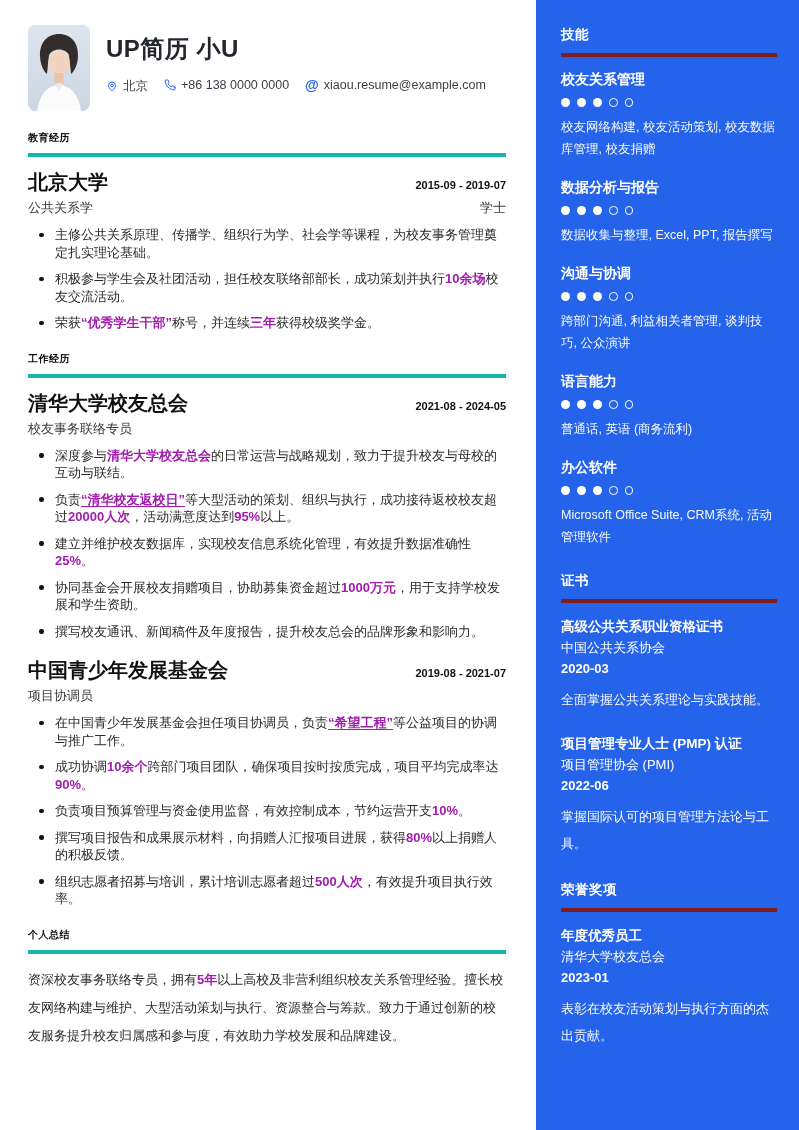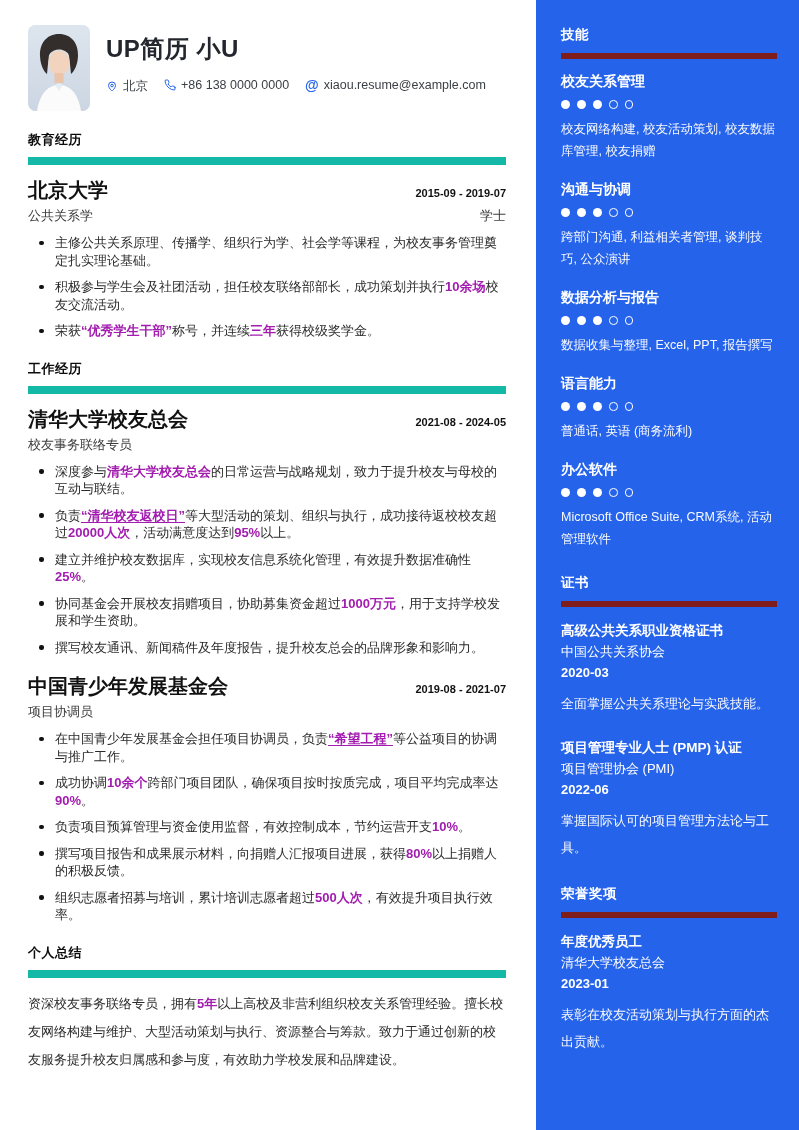--- a/index.html
+++ b/index.html
@@ -10,38 +10,38 @@
   .main{width:536px;box-sizing:border-box;padding:25px 30px 0 28px;flex:none;}
   .head{display:flex;gap:16px;}
   .photo{width:62px;height:86px;border-radius:8px;overflow:hidden;flex:none;background:#d7dfe8;}
   .head-text{padding-top:8px;}
   .name{font-size:24px;font-weight:700;color:#23272d;margin:0 0 13px;letter-spacing:.5px;}
   .contacts{display:flex;align-items:flex-start;gap:16px;font-size:12.5px;color:#3a3f45;}
   .contact{display:inline-flex;align-items:center;gap:5px;}
   .cicon{display:inline-flex;align-items:center;color:#2563eb;}
   .at{font-size:14px;font-weight:700;color:#2563eb;line-height:12px;}
 
-  .sec-title{font-size:13px;font-weight:700;color:#0c0c0c;margin:20px 0 12px;padding-bottom:8px;
-             border-bottom:8px solid #14b8a6;letter-spacing:.5px;}
+  .sec-title{font-size:10px;font-weight:700;color:#0c0c0c;margin:20px 0 12px;padding-bottom:8px;
+             border-bottom:4px solid #14b8a6;letter-spacing:.5px;}
   .erow{display:flex;justify-content:space-between;align-items:baseline;}
   .org{font-size:20px;font-weight:700;color:#111;}
   .edate{font-size:11px;font-weight:700;color:#111;}
   .erow.sub{font-size:13px;color:#3c3c3c;margin-top:3px;}
   ul.bullets{list-style:none;margin:9px 0 17px;padding:0;}
   ul.bullets li{position:relative;padding-left:27px;font-size:13px;line-height:17.5px;color:#2b2b2b;margin-bottom:9px;}
   ul.bullets li::before{content:"";position:absolute;left:11px;top:6.5px;width:4.5px;height:4.5px;border-radius:50%;background:#111;}
   .b{font-weight:700;color:#a21caf;}
   .u{text-decoration:underline;text-underline-offset:2px;}
   .summary{font-size:13px;line-height:28px;color:#2b2b2b;margin:2px 0 0;}
 
   
   .sidebar{flex:1;background:#2563eb;color:#ffffff;box-sizing:border-box;padding:26px 22px 0 25px;}
   .sbsec{margin-bottom:24px;}
   .sb-title{font-size:13.5px;font-weight:700;color:#fff;margin:0 0 14px;padding-bottom:9px;
-            border-bottom:6px solid #7f1d1d;letter-spacing:.5px;}
+            border-bottom:4px solid #7f1d1d;letter-spacing:.5px;}
   .skill{margin-bottom:19px;}
   .skill-name{font-size:14px;font-weight:700;margin-bottom:9px;}
   .dots{display:flex;align-items:center;gap:7px;margin-bottom:9px;}
   .dot{width:9px;height:9px;border-radius:50%;background:#fff;box-sizing:border-box;}
   .dot.empty{background:transparent;border:1.5px solid #ffffff;width:8.5px;height:8.5px;}
   .skill-desc{font-size:12.5px;line-height:22px;color:rgba(255,255,255,.97);}
   .cred{margin-bottom:21px;}
   .cred-name{font-size:13.5px;font-weight:700;line-height:19px;}
   .cred-org{font-size:13px;margin-top:3px;line-height:18px;}
   .cred-date{font-size:13px;font-weight:700;margin-top:3px;line-height:18px;}
@@ -170,40 +170,40 @@
             <div class="dots">
               <span class="dot"></span>
               <span class="dot"></span>
               <span class="dot"></span>
               <span class="dot empty"></span>
               <span class="dot empty"></span>
             </div>
             <div class="skill-desc">校友网络构建, 校友活动策划, 校友数据库管理, 校友捐赠</div>
           </div>
           <div class="skill">
+            <div class="skill-name">数据分析与报告</div>
+            <div class="dots">
+              <span class="dot"></span>
+              <span class="dot"></span>
+              <span class="dot"></span>
+              <span class="dot empty"></span>
+              <span class="dot empty"></span>
+            </div>
+            <div class="skill-desc">数据收集与整理, Excel, PPT, 报告撰写</div>
+          </div>
+          <div class="skill">
             <div class="skill-name">沟通与协调</div>
             <div class="dots">
               <span class="dot"></span>
               <span class="dot"></span>
               <span class="dot"></span>
               <span class="dot empty"></span>
               <span class="dot empty"></span>
             </div>
             <div class="skill-desc">跨部门沟通, 利益相关者管理, 谈判技巧, 公众演讲</div>
-          </div>
-          <div class="skill">
-            <div class="skill-name">数据分析与报告</div>
-            <div class="dots">
-              <span class="dot"></span>
-              <span class="dot"></span>
-              <span class="dot"></span>
-              <span class="dot empty"></span>
-              <span class="dot empty"></span>
-            </div>
-            <div class="skill-desc">数据收集与整理, Excel, PPT, 报告撰写</div>
           </div>
           <div class="skill">
             <div class="skill-name">语言能力</div>
             <div class="dots">
               <span class="dot"></span>
               <span class="dot"></span>
               <span class="dot"></span>
               <span class="dot empty"></span>
               <span class="dot empty"></span>
             </div>

